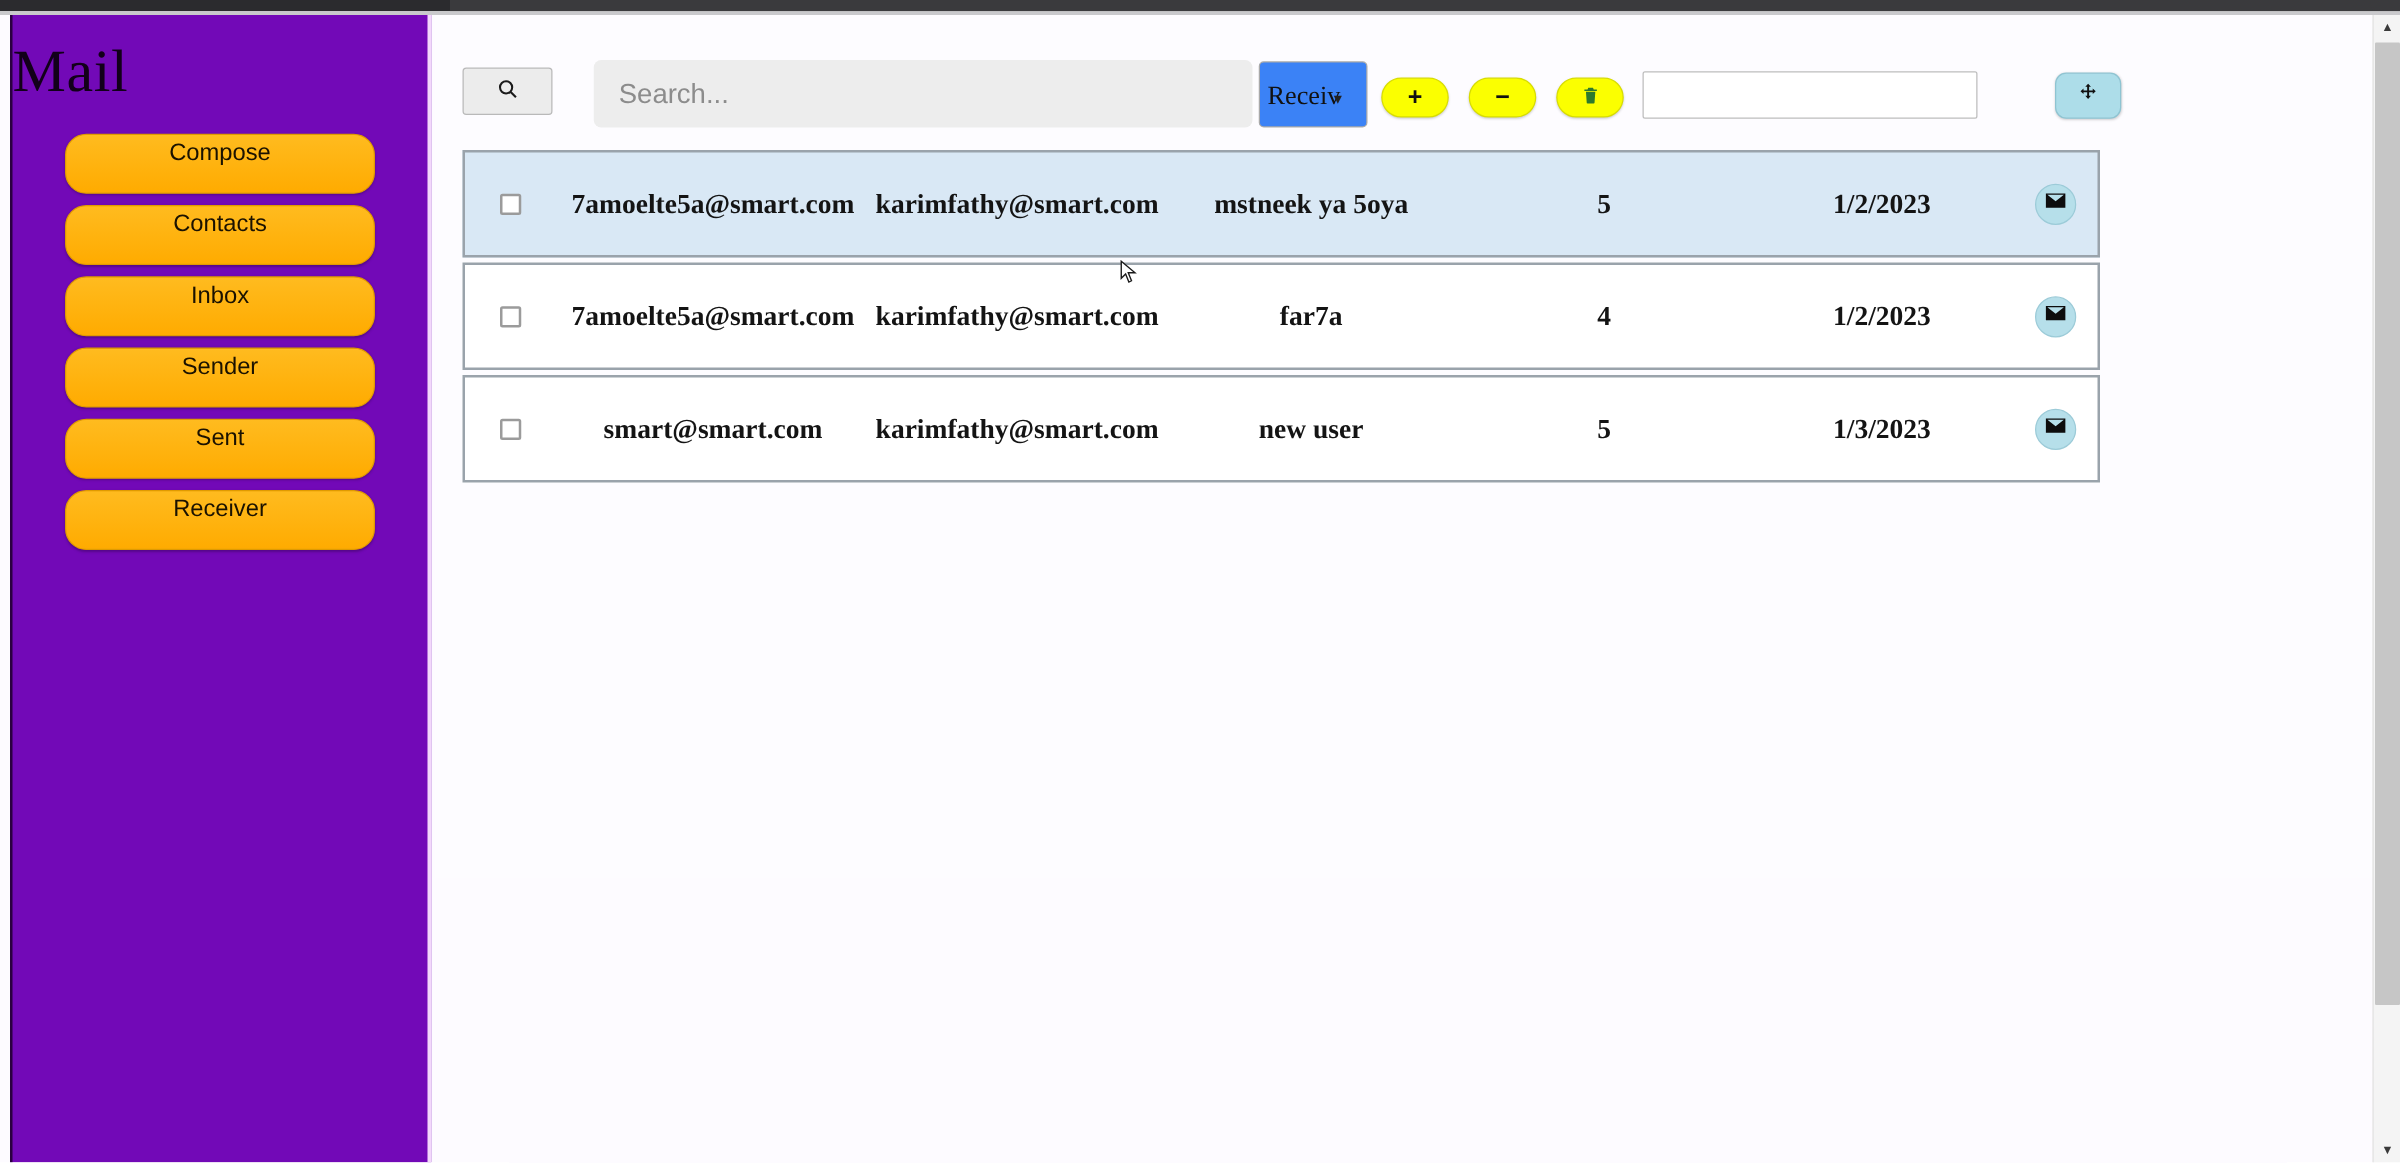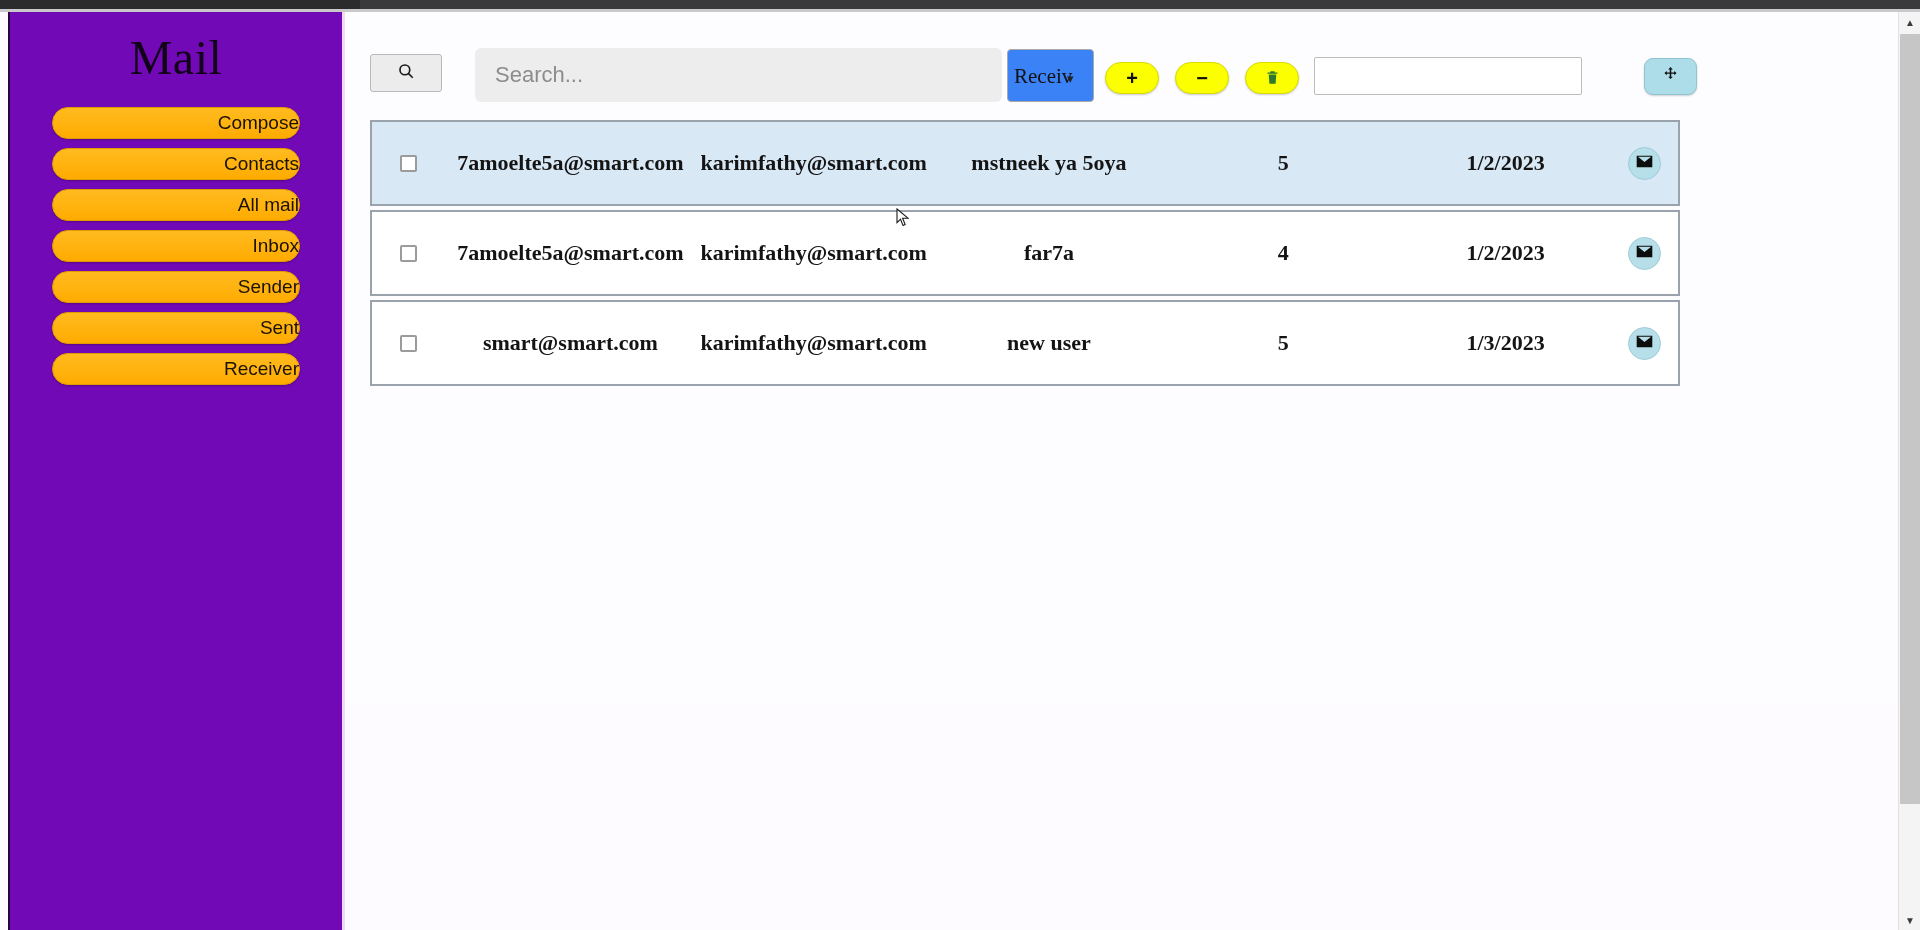--- a/index.html
+++ b/index.html
@@ -57,40 +57,40 @@
     position: absolute;
     top: 0; left: 8px;
     width: 337px;
     height: 918px;
     background: #7209b7;
     border-left: 2px solid #2b0040;
     border-right: 3px solid #f3d7fb;
   }
   .sidebar-title {
     margin-top: 18px;
-    text-align: center;
+    text-align: left;
     font-family: "Liberation Serif", serif;
     font-size: 48px;
     font-weight: 400;
     color: #120019;
     letter-spacing: 0.5px;
   }
   .nav-list {
     margin-top: 22px;
     padding: 0 42px;
     display: flex;
     flex-direction: column;
     gap: 9px;
   }
   .nav-btn {
     display: block;
     width: 100%;
-    height: 32px;
+    height: 48px;
     line-height: 30px;
-    text-align: right;
+    text-align: center;
     background: #ffb30f;
     background-image: linear-gradient(#ffbb1f, #ffab00);
     border: 1px solid #e09a00;
     border-radius: 17px;
     color: #1b1200;
     font-family: "Liberation Sans", sans-serif;
     font-size: 19px;
     cursor: pointer;
     box-shadow: 0 1px 2px rgba(0,0,0,0.25);
     user-select: none;
@@ -337,21 +337,20 @@
   <div class="chrome-bar-light"></div>
   <div class="chrome-underline"></div>
 
   <div class="page">
 
     <div class="sidebar">
       <div class="sidebar-title">Mail</div>
       <div class="nav-list">
         <div class="nav-btn">Compose</div>
         <div class="nav-btn">Contacts</div>
-        <div class="nav-btn">All mail</div>
         <div class="nav-btn">Inbox</div>
         <div class="nav-btn">Sender</div>
         <div class="nav-btn">Sent</div>
         <div class="nav-btn">Receiver</div>
       </div>
     </div>
 
     <div class="main">
 
       <div class="toolbar">

